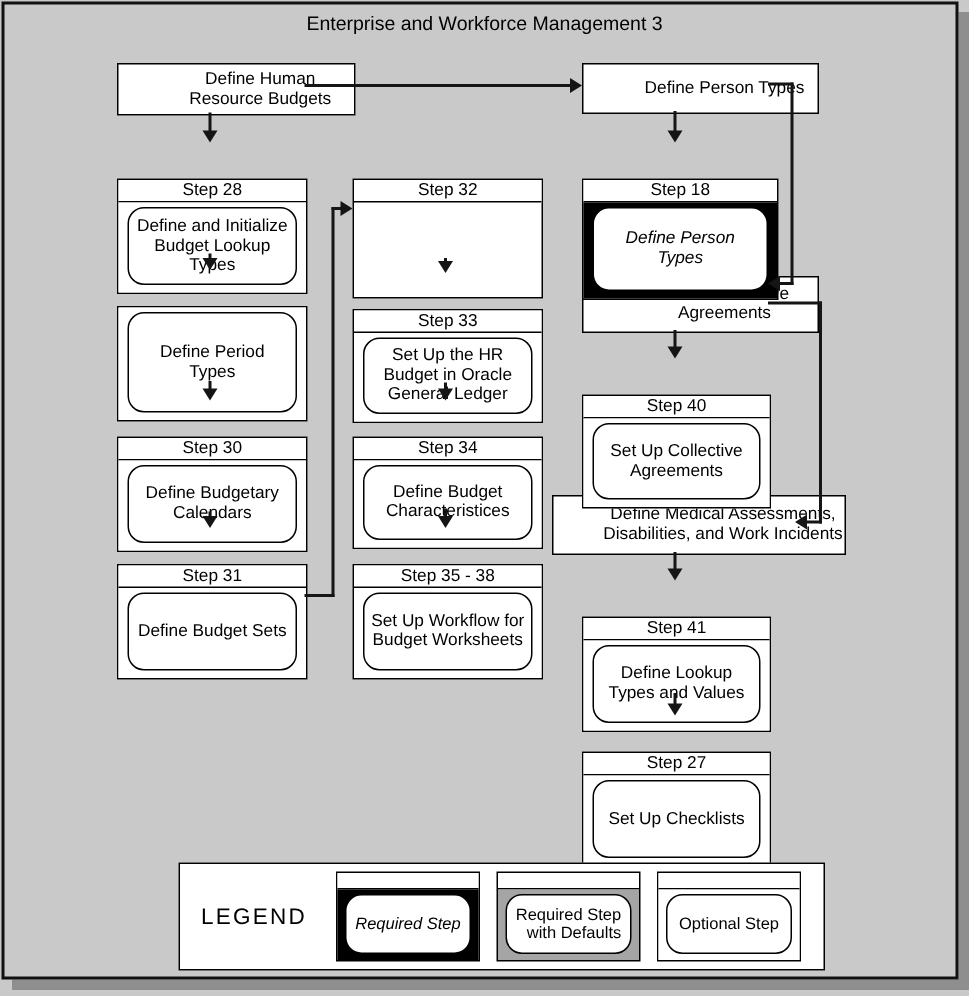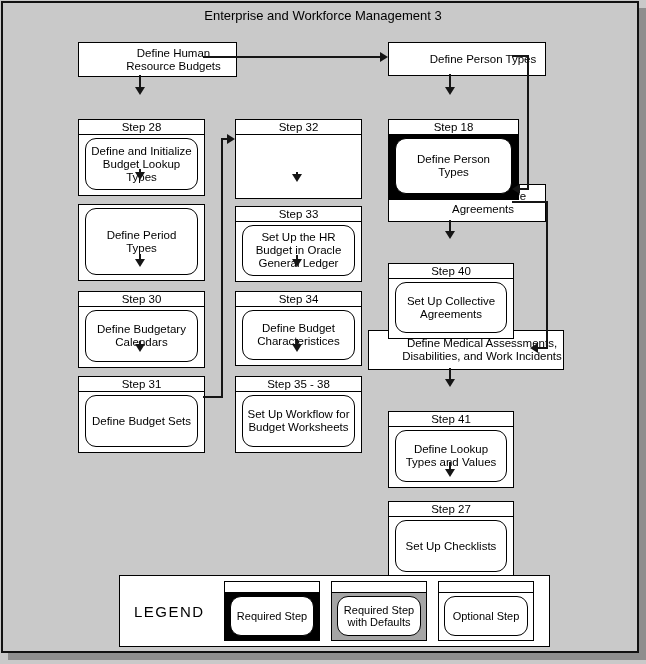--- a/index.html
+++ b/index.html
@@ -29,21 +29,21 @@
     white-space:pre-line;
     padding-left:32px;
   }
   
   .step{position:absolute;border:1.5px solid #000;background:#fff;display:flex;flex-direction:column;margin-top:24px;}
   .step-header{
     height:14px;flex:0 0 auto;border-bottom:1.5px solid #000;background:#fff;
     text-align:center;font-size:11.5px;line-height:14px;
   }
   .step-body{flex:1 1 auto;position:relative;background:#fff;}
-  .step-body.required{background:#000;}
+  .step-body.required{background:#000;font-style:italic;}
   .step-body.required-defaults{background:#a5a5a5;}
   .step-inner{
     position:absolute;left:6px;right:6px;top:3px;bottom:5px;
     background:#fff;border:1.3px solid #000;border-radius:11px;
     display:flex;align-items:center;justify-content:center;
     text-align:center;font-size:11.5px;line-height:13px;
     white-space:pre-line;
   }
   .step-body.required .step-inner{border-color:#000;}
   
@@ -58,21 +58,21 @@
     position:absolute;left:119px;top:575px;width:429px;height:70px;
     background:#fff;border:1.5px solid #000;
   }
   .legend-title{
     position:absolute;left:14px;top:0;height:100%;width:100px;
     display:flex;align-items:center;
     font-size:15px;letter-spacing:1.5px;
   }
   .legend-sample{position:absolute;top:5px;width:94px;height:58px;border:1.5px solid #000;display:flex;flex-direction:column;background:#fff;}
   .legend-sample .step-header{height:10px;border-bottom:1.5px solid #000;}
-  .legend-sample .step-inner{left:5px;right:5px;top:3px;bottom:4px;font-size:11px;line-height:12px;border-radius:11px;}
+  .legend-sample .step-inner{left:5px;right:5px;top:3px;bottom:4px;font-size:11px;line-height:12px;border-radius:11px;text-align:right;}
 </style>
 </head>
 <body>
 
 <div class="panel"></div>
 
 <div class="fig-title">Enterprise and Workforce Management 3</div>
 
 <div class="pbox" style="left:78px;top:42px;width:125px;height:33px">Define Human
 Resource Budgets</div>

